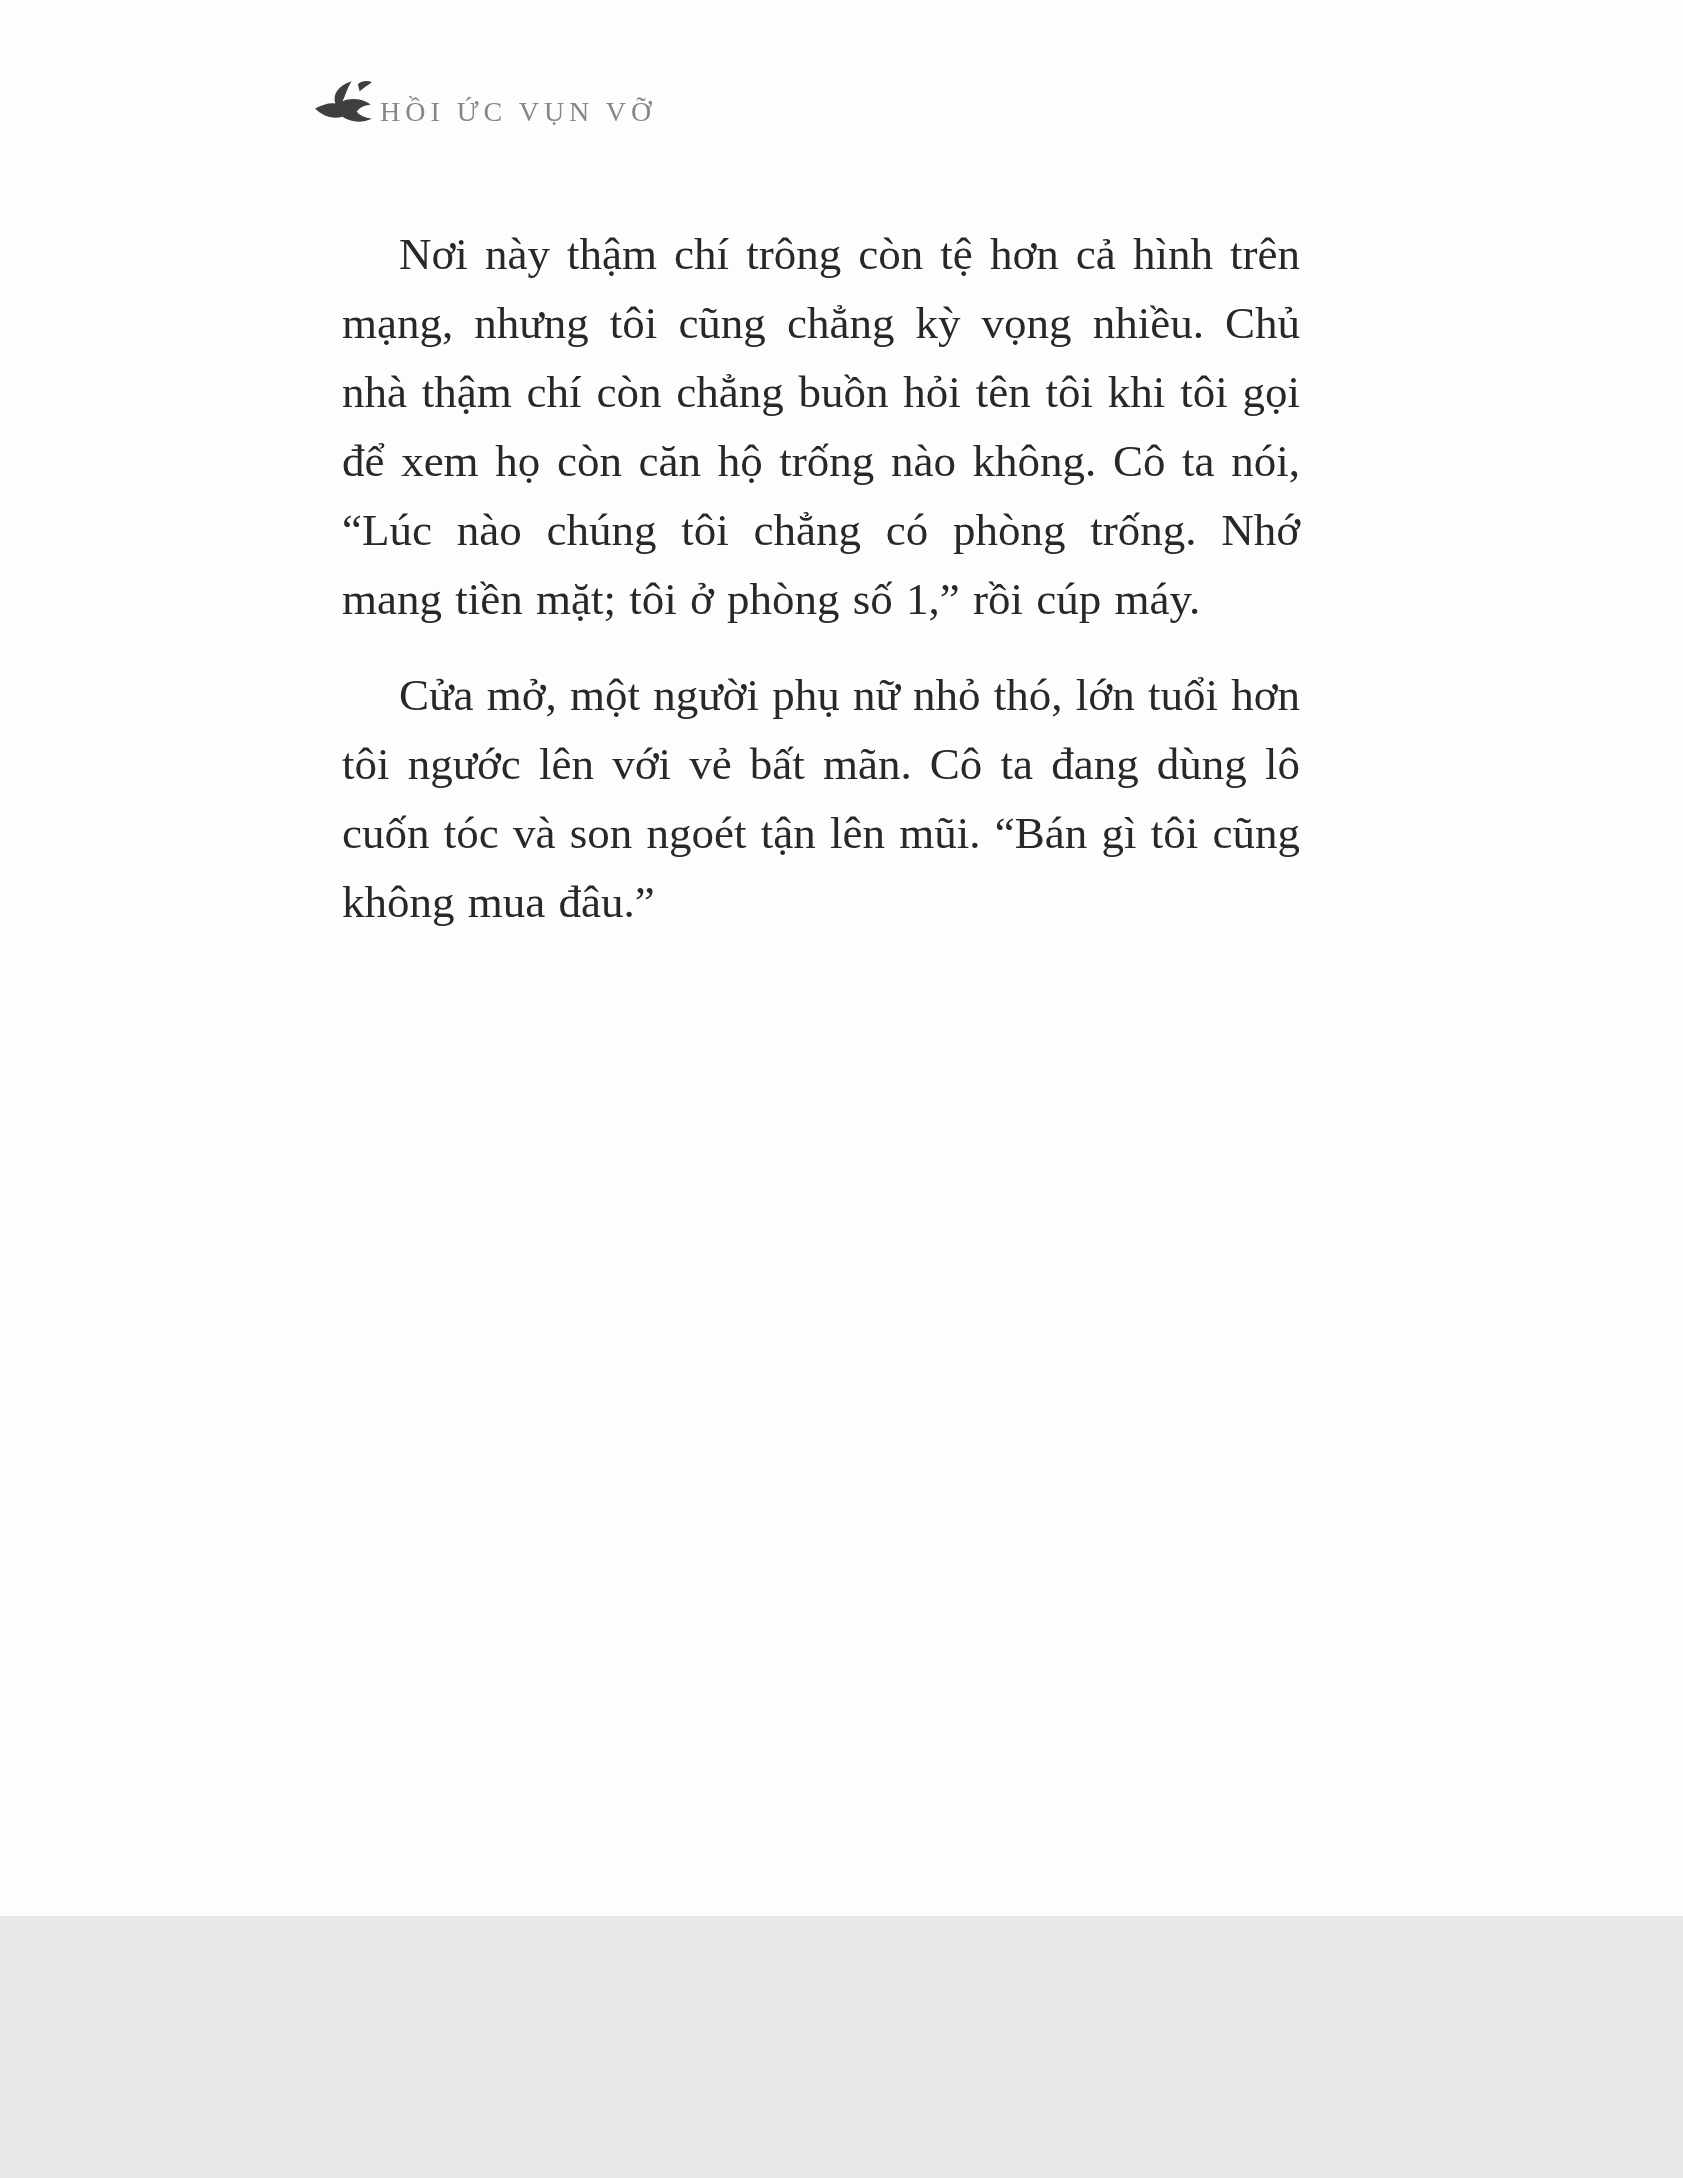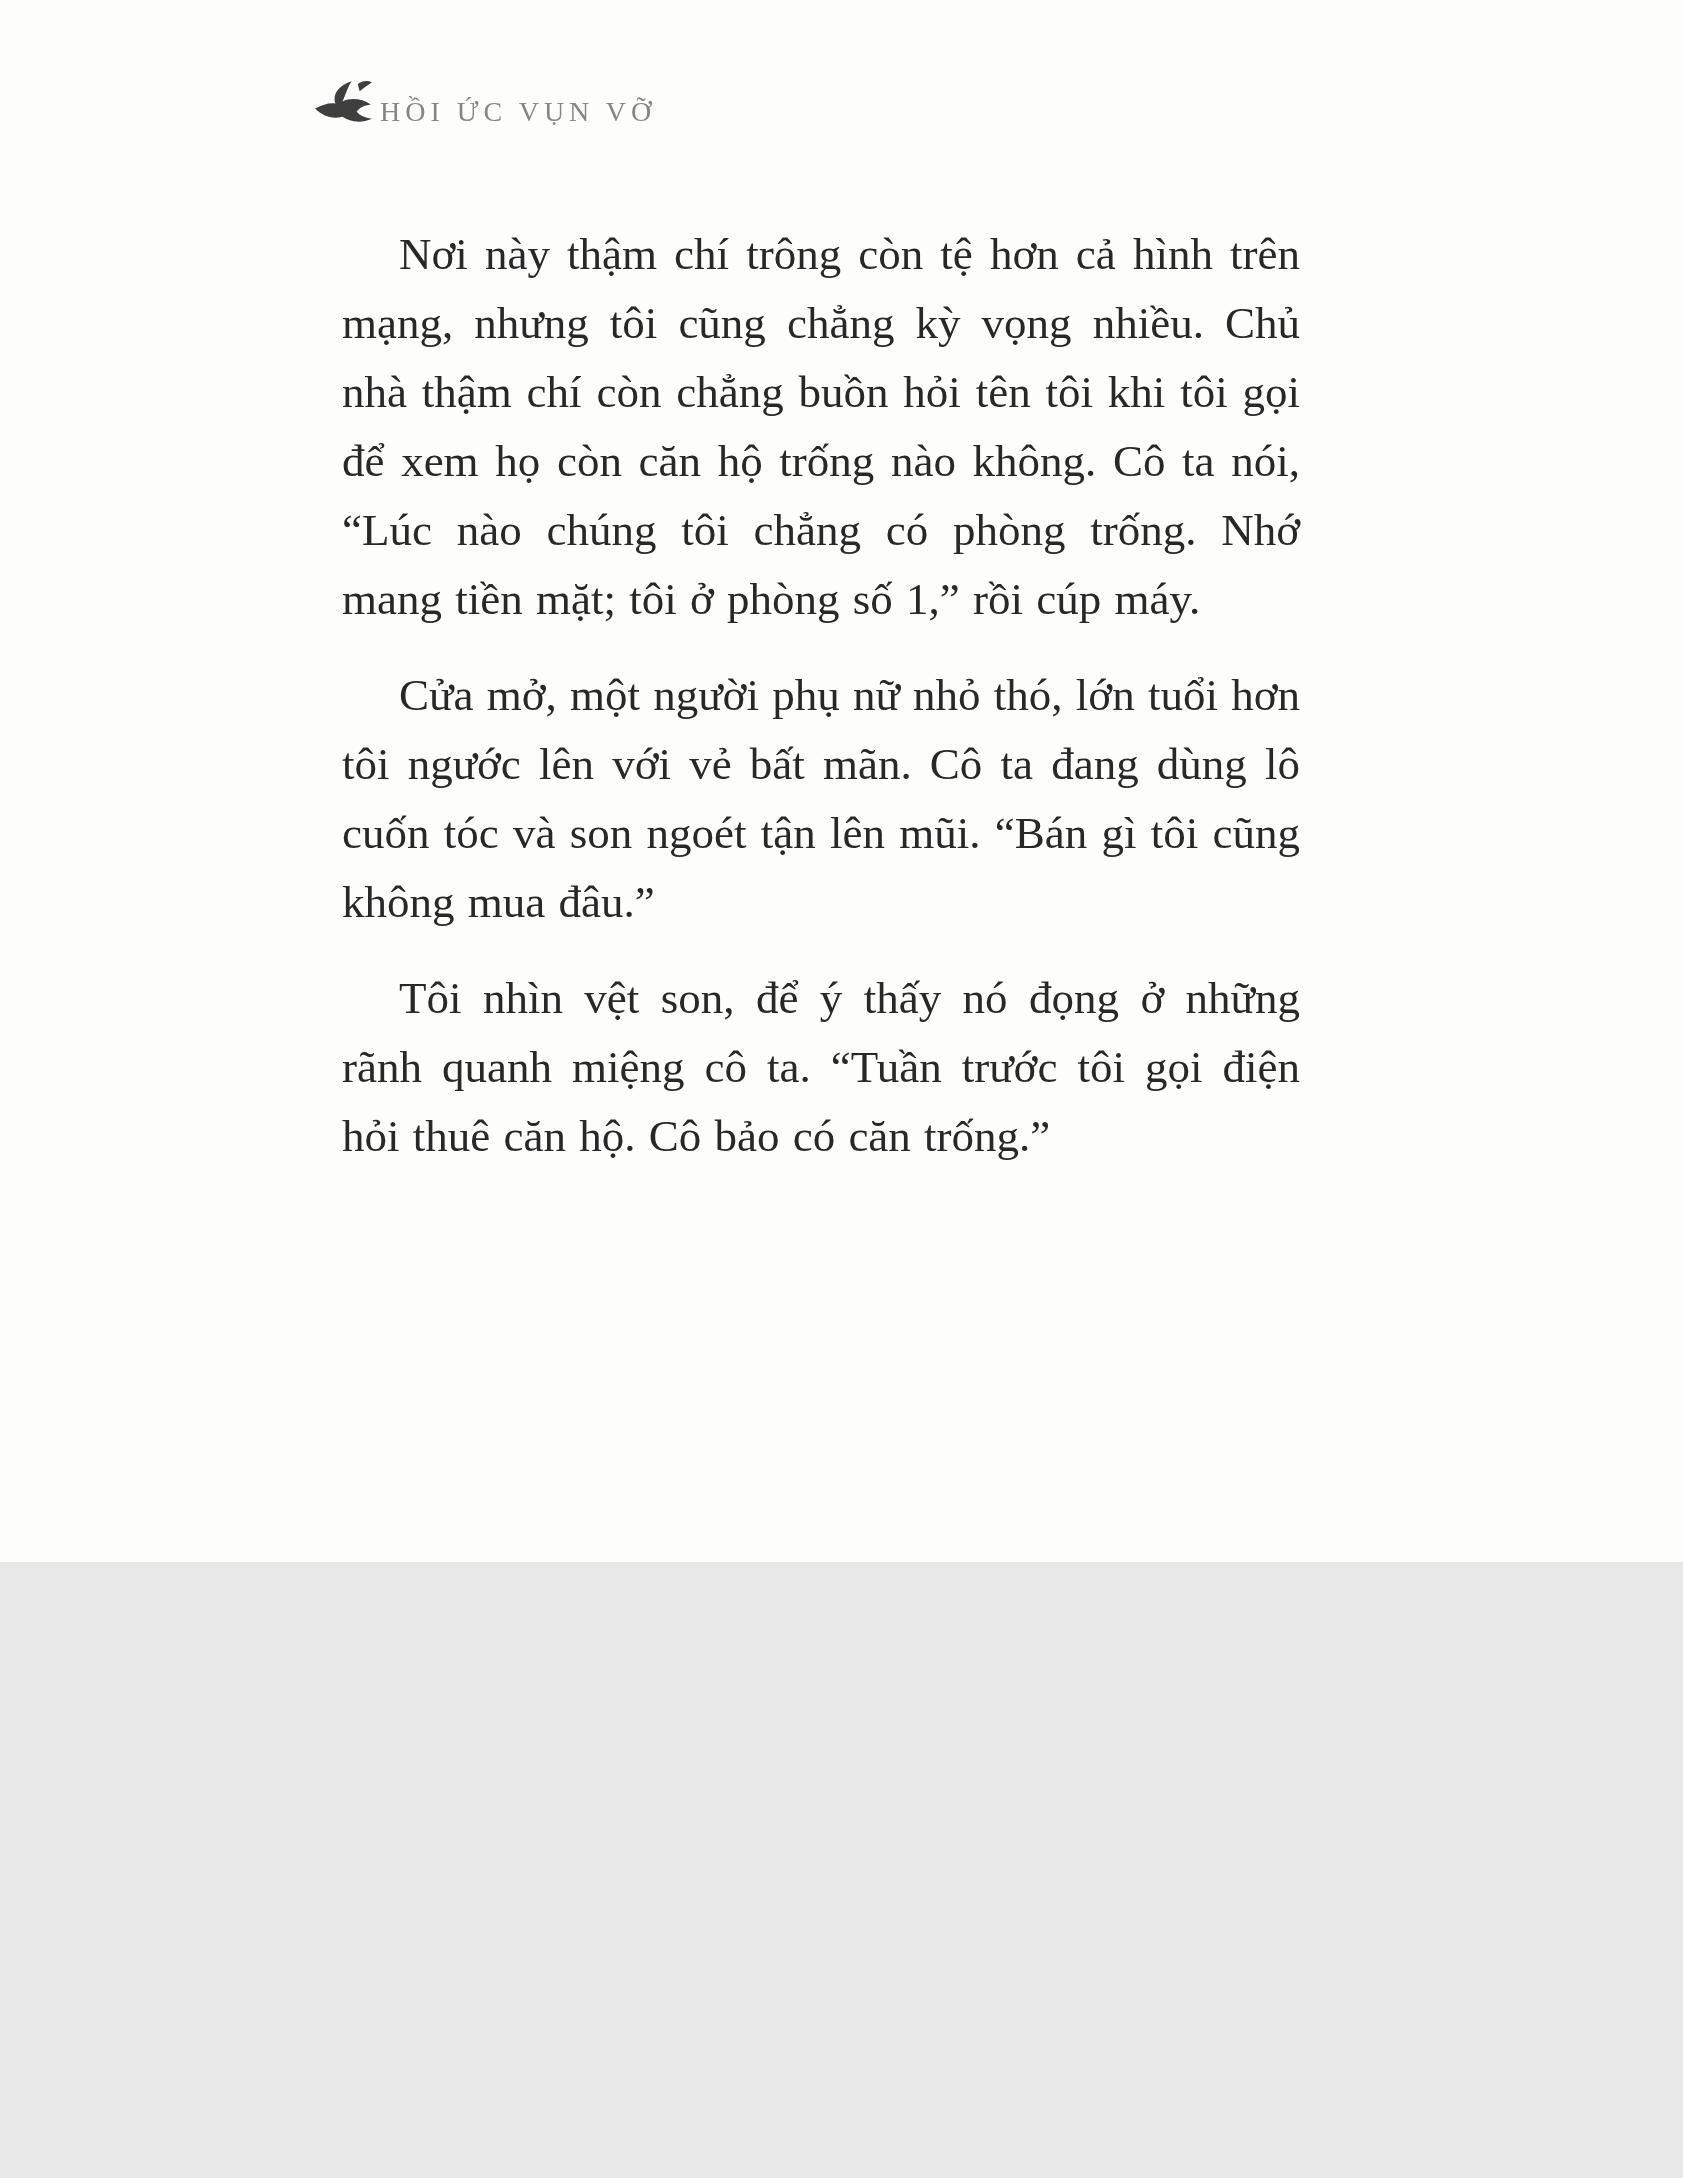--- a/index.html
+++ b/index.html
@@ -3,21 +3,21 @@
 <meta charset="utf-8">
 <style>
   html, body {
     margin: 0;
     padding: 0;
     background: #e8e8e8;
   }
   .page {
     position: relative;
     width: 1683px;
-    height: 1562px;
+    height: 1916px;
     background: #fdfdfc;
     font-family: "Liberation Serif", "DejaVu Serif", serif;
     color: #2b2b2b;
     overflow: hidden;
     margin: 0 auto;
   }
   .running-header {
     position: absolute;
     left: 313px;
     top: 77px;
@@ -81,19 +81,18 @@
         <path d="M2 30 C 10 26, 16 24, 22 25 C 19 16, 25 7, 38 3 C 33 11, 32 17, 29 23 C 37 19, 48 20, 57 26 C 50 27, 46 29, 43 33 C 46 37, 51 39, 58 40 C 47 45, 36 43, 29 38 C 19 41, 9 37, 2 30 Z"></path>
         <path d="M44 6 C 48 3, 53 2, 58 4 C 54 7, 50 9, 46 13 C 45 10, 45 8, 44 6 Z"></path>
       </svg>
     </span>
     <span class="running-title">HỒI ỨC VỤN VỠ</span>
   </div>
 
   <div class="body-text">
     <p class="para indent">Nơi này thậm chí trông còn tệ hơn cả hình trên mạng, nhưng tôi cũng chẳng kỳ vọng nhiều. Chủ nhà thậm chí còn chẳng buồn hỏi tên tôi khi tôi gọi để xem họ còn căn hộ trống nào không. Cô ta nói, “Lúc nào chúng tôi chẳng có phòng trống. Nhớ mang tiền mặt; tôi ở phòng số 1,” rồi cúp máy.</p>
     <p class="para indent">Cửa mở, một người phụ nữ nhỏ thó, lớn tuổi hơn tôi ngước lên với vẻ bất mãn. Cô ta đang dùng lô cuốn tóc và son ngoét tận lên mũi. “Bán gì tôi cũng không mua đâu.”</p>
-    <p class="para indent">Tôi nhìn vệt son, để ý thấy nó đọng ở những rãnh quanh miệng cô ta. “Tuần trước tôi gọi điện hỏi thuê căn hộ. Cô bảo có căn trống.”</p>
   </div>
 
   <div class="page-number">8</div>
 
 </div>
 
 
 </body></html>

